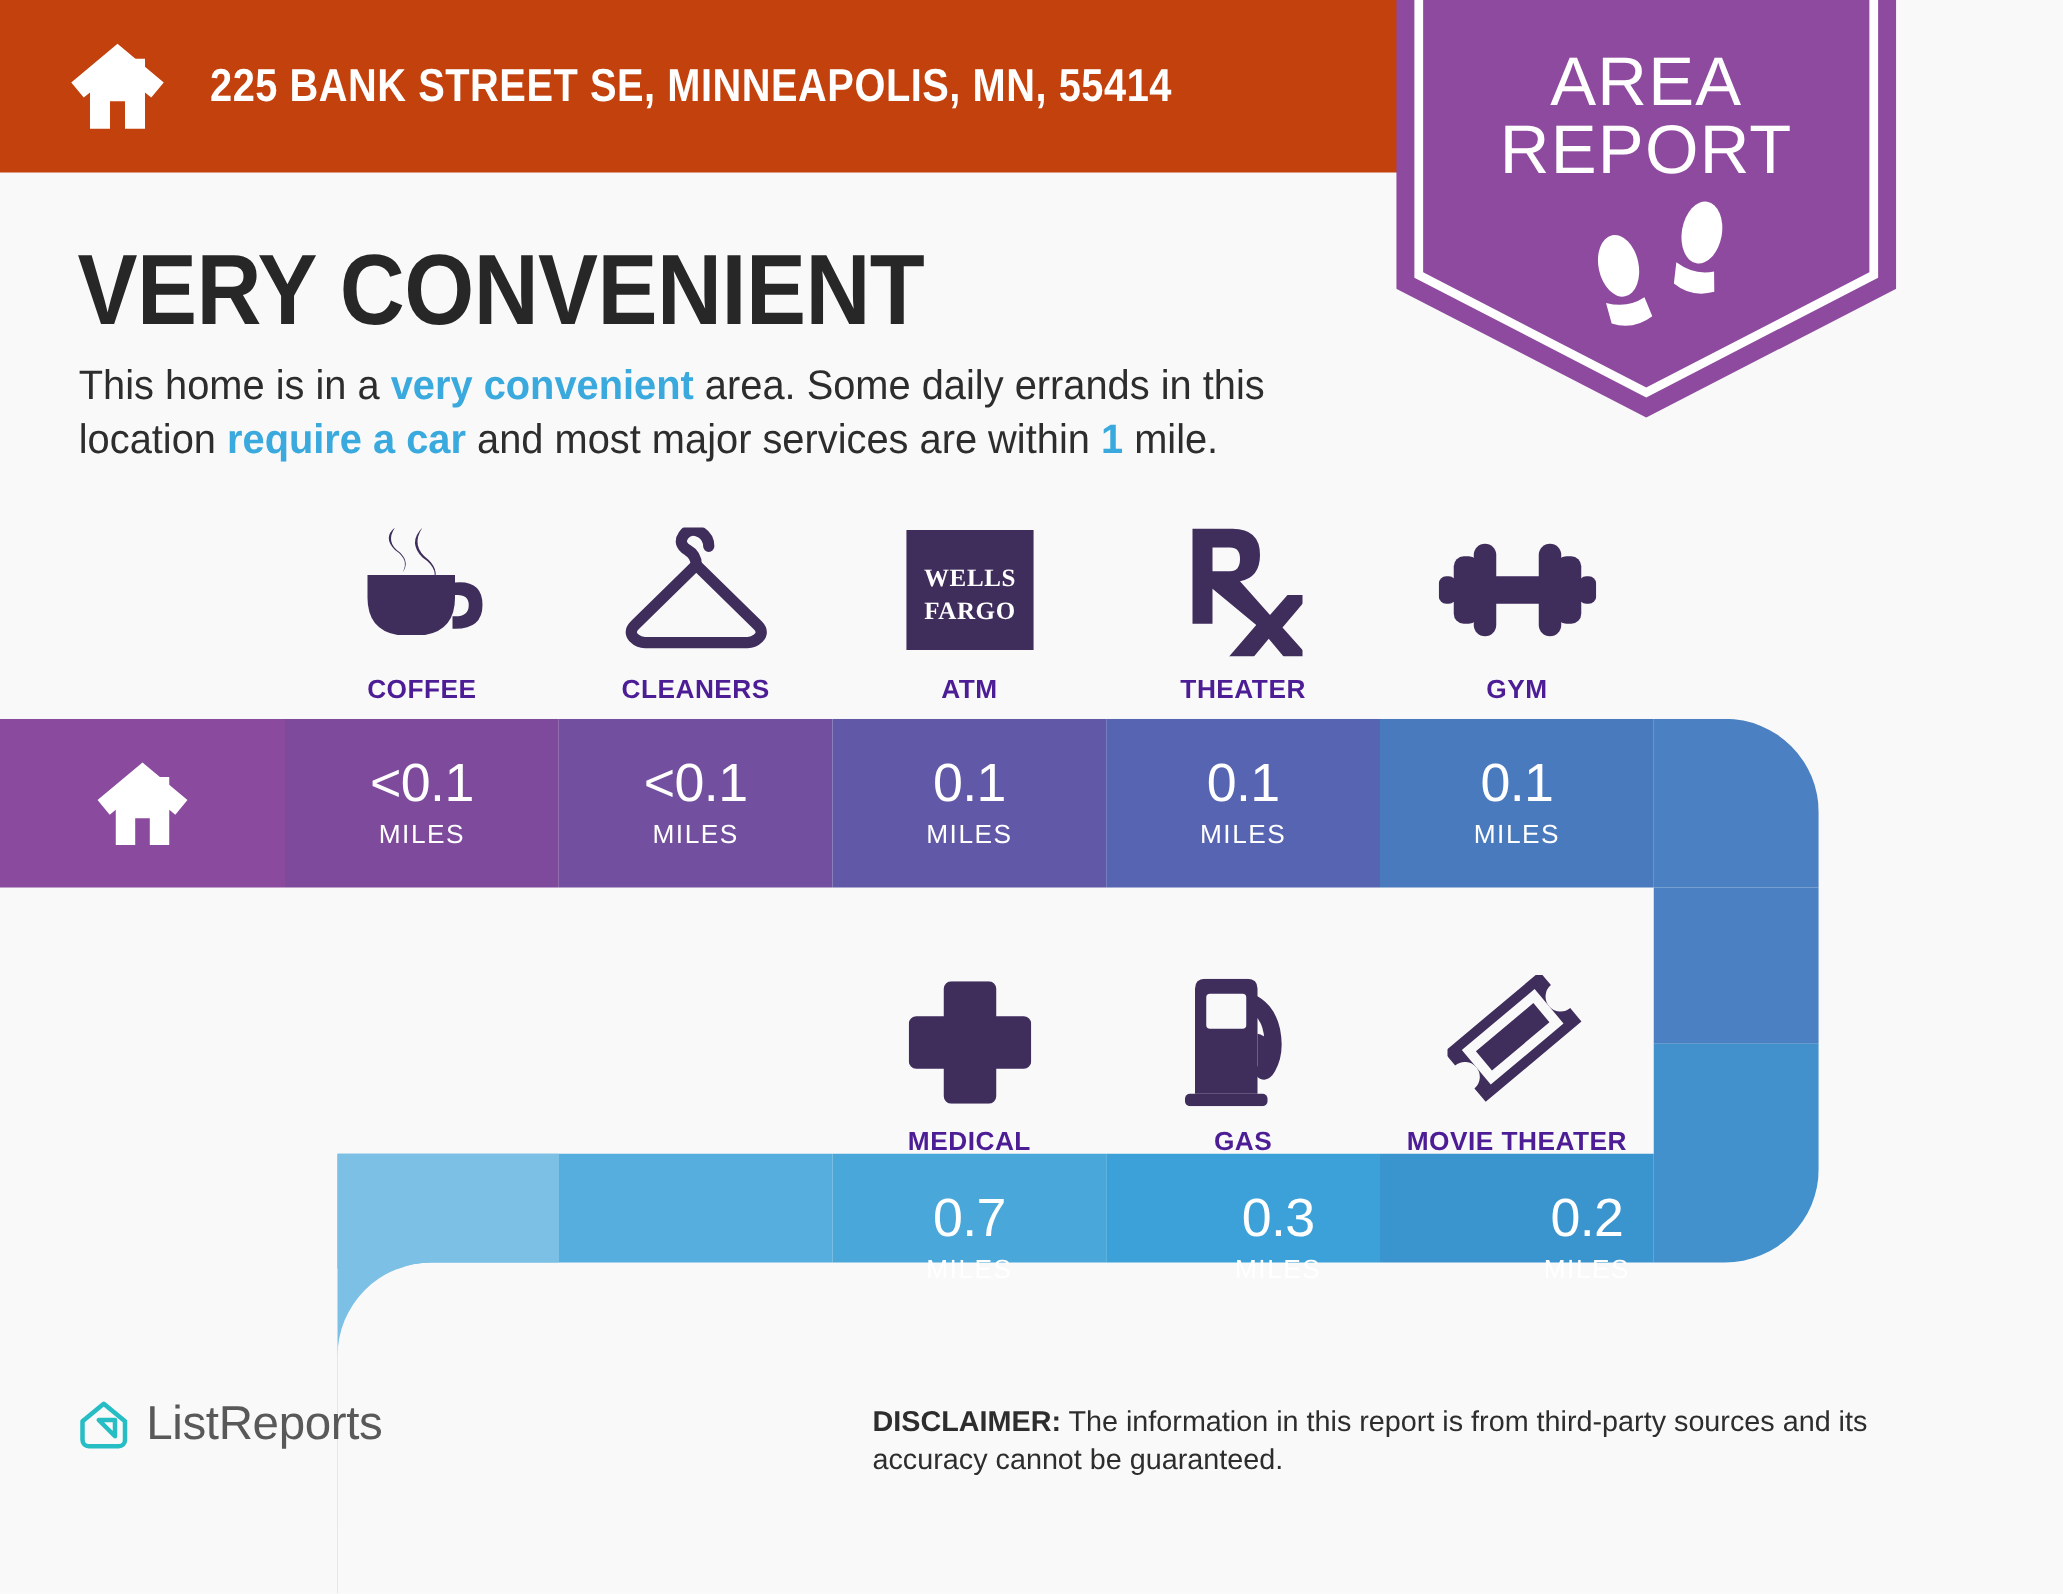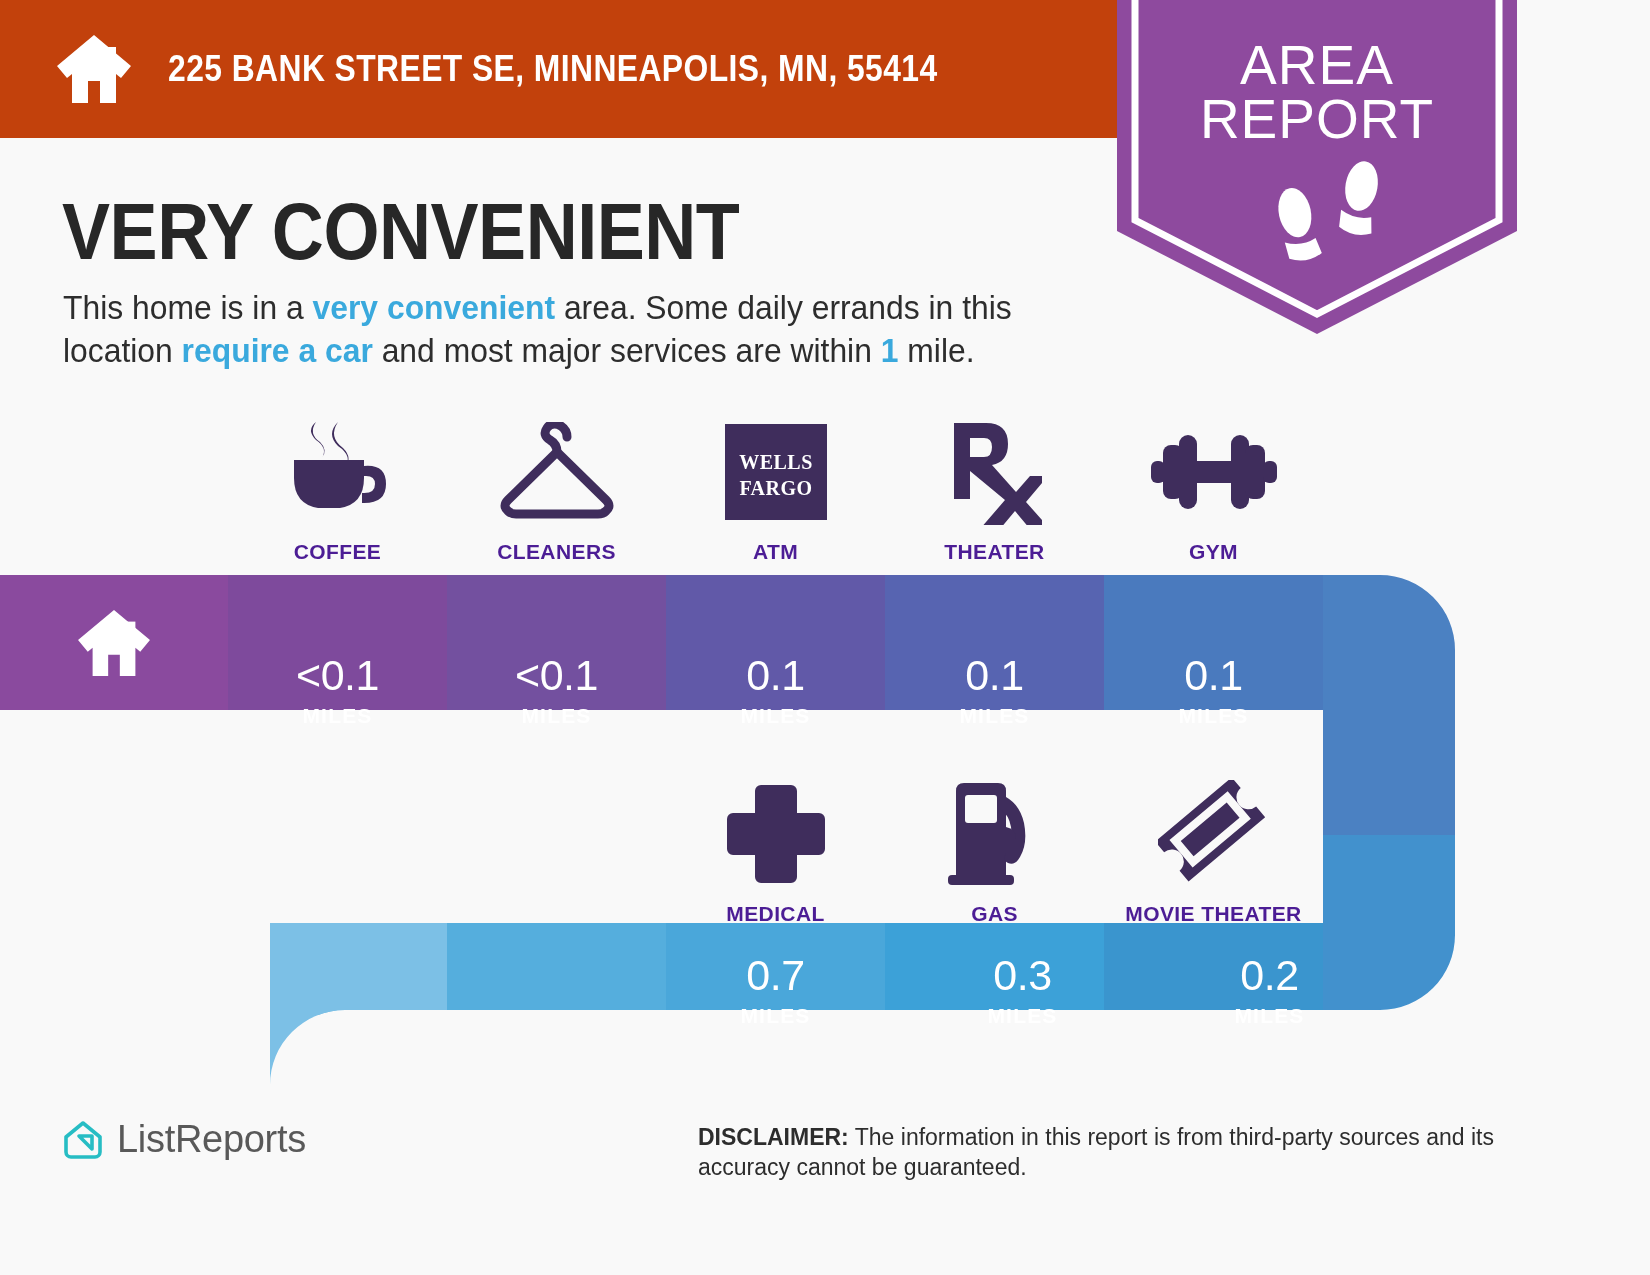--- a/index.html
+++ b/index.html
@@ -61,30 +61,30 @@
   }
   .icon-art { height:108px; display:flex; align-items:center; justify-content:center; }
   .icon-label {
     margin-top:14px;
     font-size:21px; font-weight:bold; color:#4c1d95;
     letter-spacing:0.4px; white-space:nowrap;
   }
 
   
   .val-row { position:absolute; display:flex; }
-  .val-row.row1 { left:228px; top:575px;margin-top:48px; }
+  .val-row.row1 { left:228px; top:575px; }
   .val-row.row2 { left:666px; top:923px;gap:28px; }
   .val-cell {
     width:219px; height:135px;
     display:flex; flex-direction:column;
     align-items:center; justify-content:center;
     color:#ffffff;
   }
   .val-num { font-size:43px; font-weight:300; line-height:1; letter-spacing:-0.5px; }
-  .val-unit { font-size:21px; font-weight:700; margin-top:7px; letter-spacing:1.2px; }
+  .val-unit { font-size:21px; font-weight:400; margin-top:7px; letter-spacing:1.2px; }
 
   .home-cell {
     position:absolute; left:0px; top:575px;
     width:228px; height:135px;
     display:flex; align-items:center; justify-content:center;
   }
 
   
   .logo { position:absolute; left:62px; top:1118px; display:flex; align-items:center; }
   .logo-mark { width:42px; height:42px; flex:none; }

